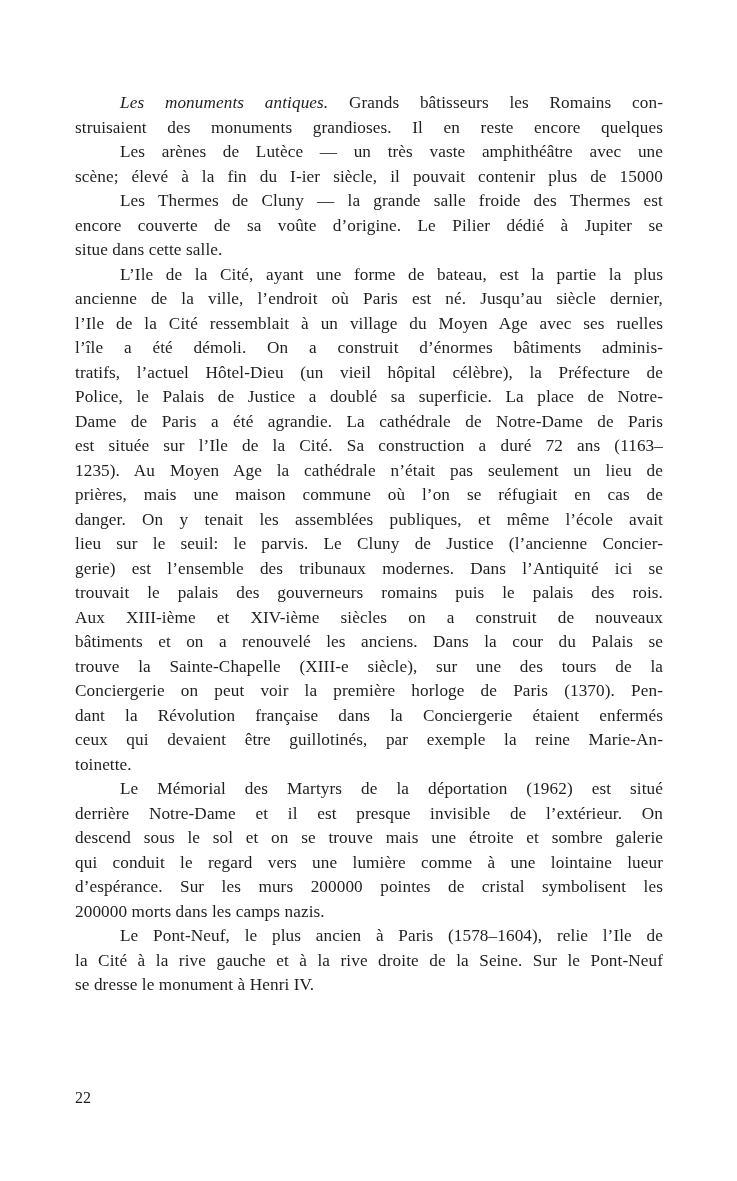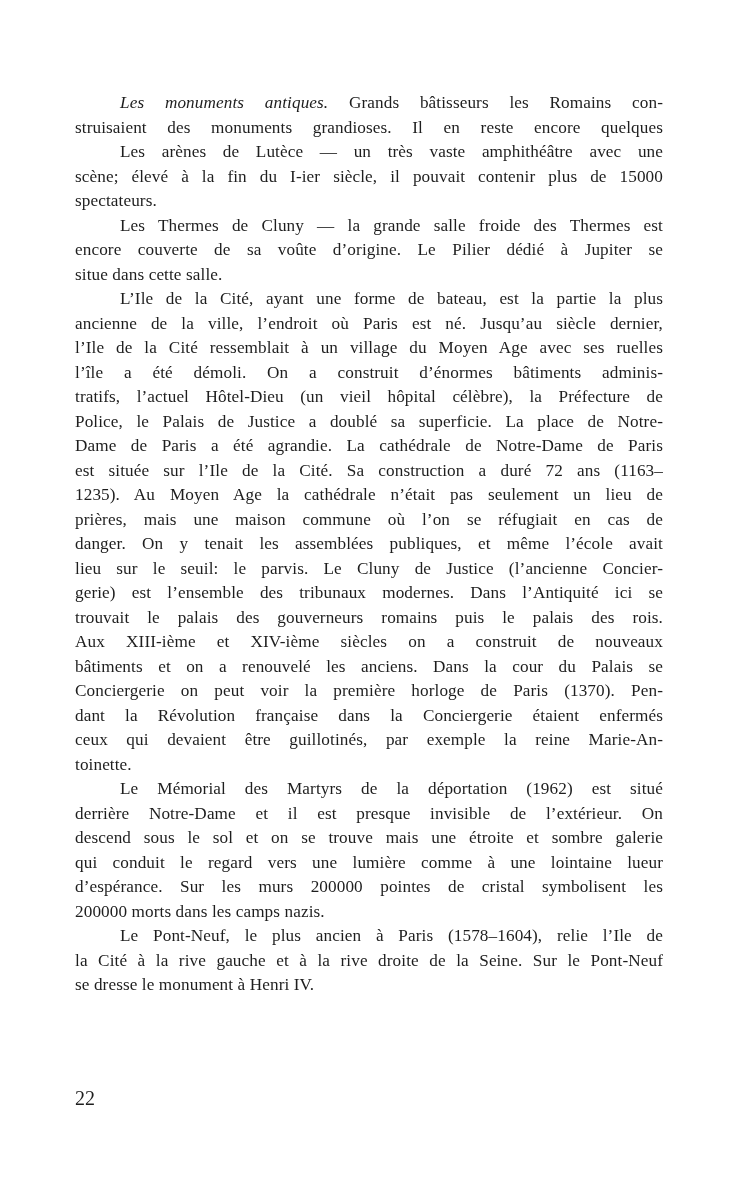--- a/index.html
+++ b/index.html
@@ -37,39 +37,38 @@
     text-align-last: left;
     -moz-text-align-last: left;
   }
   .line.first {
     text-indent: 45px;
   }
   .page-number {
     position: absolute;
     left: 75px;
     top: 1086px;
-    font-size: 20px;
+    font-size: 16px;
     line-height: 24px;
     color: #1e1e1e;
   }
   i { font-style: italic; }
 </style>
 </head>
 <body>
 
 <div class="page">
   <div class="text-block">
       <div class="para">
         <div class="line first"><i>Les monuments antiques.</i> Grands bâtisseurs les Romains con-</div>
         <div class="line">struisaient des monuments grandioses. Il en reste encore quelques</div>
       </div>
       <div class="para">
         <div class="line first">Les arènes de Lutèce — un très vaste amphithéâtre avec une</div>
         <div class="line">scène; élevé à la fin du I-ier siècle, il pouvait contenir plus de 15000</div>
-        <div class="line last">spectateurs.</div>
       </div>
       <div class="para">
         <div class="line first">Les Thermes de Cluny — la grande salle froide des Thermes est</div>
         <div class="line">encore couverte de sa voûte d’origine. Le Pilier dédié à Jupiter se</div>
         <div class="line last">situe dans cette salle.</div>
       </div>
       <div class="para">
         <div class="line first">L’Ile de la Cité, ayant une forme de bateau, est la partie la plus</div>
         <div class="line">ancienne de la ville, l’endroit où Paris est né. Jusqu’au siècle dernier,</div>
         <div class="line">l’Ile de la Cité ressemblait à un village du Moyen Age avec ses ruelles</div>
@@ -79,20 +78,21 @@
         <div class="line">Dame de Paris a été agrandie. La cathédrale de Notre-Dame de Paris</div>
         <div class="line">est située sur l’Ile de la Cité. Sa construction a duré 72 ans (1163–</div>
         <div class="line">1235). Au Moyen Age la cathédrale n’était pas seulement un lieu de</div>
         <div class="line">prières, mais une maison commune où l’on se réfugiait en cas de</div>
         <div class="line">danger. On y tenait les assemblées publiques, et même l’école avait</div>
         <div class="line">lieu sur le seuil: le parvis. Le Cluny de Justice (l’ancienne Concier-</div>
         <div class="line">gerie) est l’ensemble des tribunaux modernes. Dans l’Antiquité ici se</div>
         <div class="line">trouvait le palais des gouverneurs romains puis le palais des rois.</div>
         <div class="line">Aux XIII-ième et XIV-ième siècles on a construit de nouveaux</div>
         <div class="line">bâtiments et on a renouvelé les anciens. Dans la cour du Palais se</div>
+        <div class="line">trouve la Sainte-Chapelle (XIII-e siècle), sur une des tours de la</div>
         <div class="line">Conciergerie on peut voir la première horloge de Paris (1370). Pen-</div>
         <div class="line">dant la Révolution française dans la Conciergerie étaient enfermés</div>
         <div class="line">ceux qui devaient être guillotinés, par exemple la reine Marie-An-</div>
         <div class="line last">toinette.</div>
       </div>
       <div class="para">
         <div class="line first">Le Mémorial des Martyrs de la déportation (1962) est situé</div>
         <div class="line">derrière Notre-Dame et il est presque invisible de l’extérieur. On</div>
         <div class="line">descend sous le sol et on se trouve mais une étroite et sombre galerie</div>
         <div class="line">qui conduit le regard vers une lumière comme à une lointaine lueur</div>

